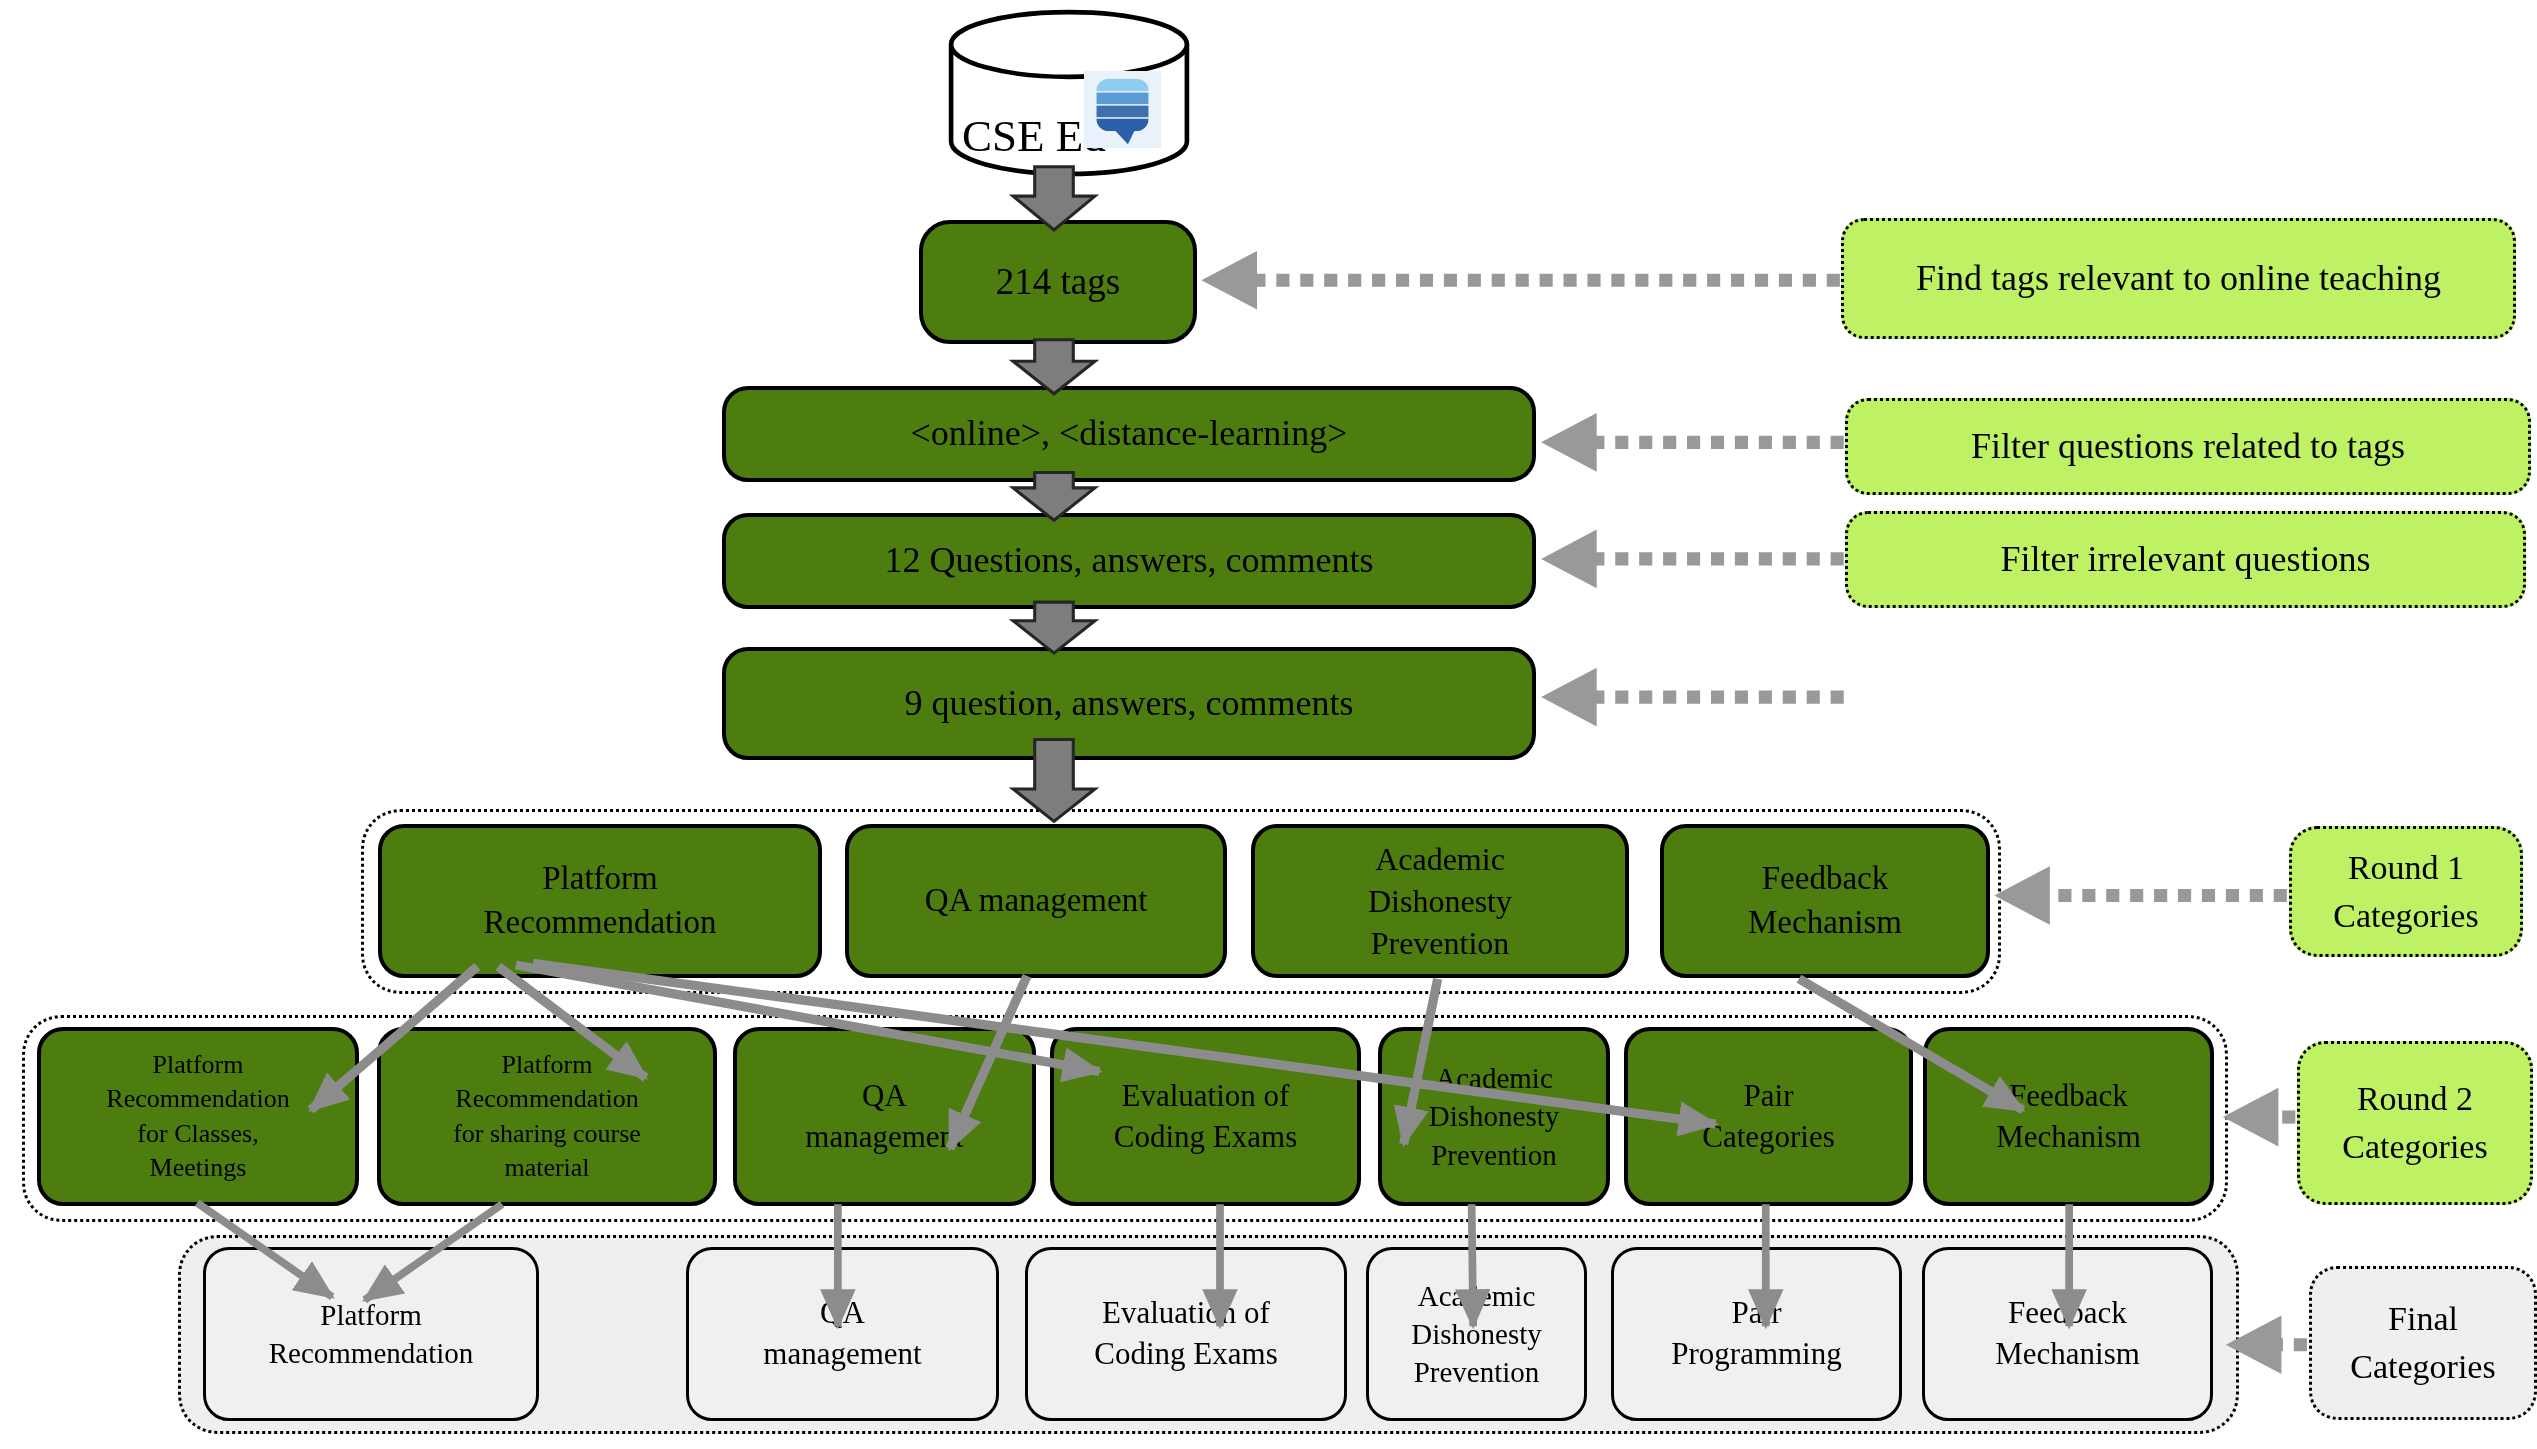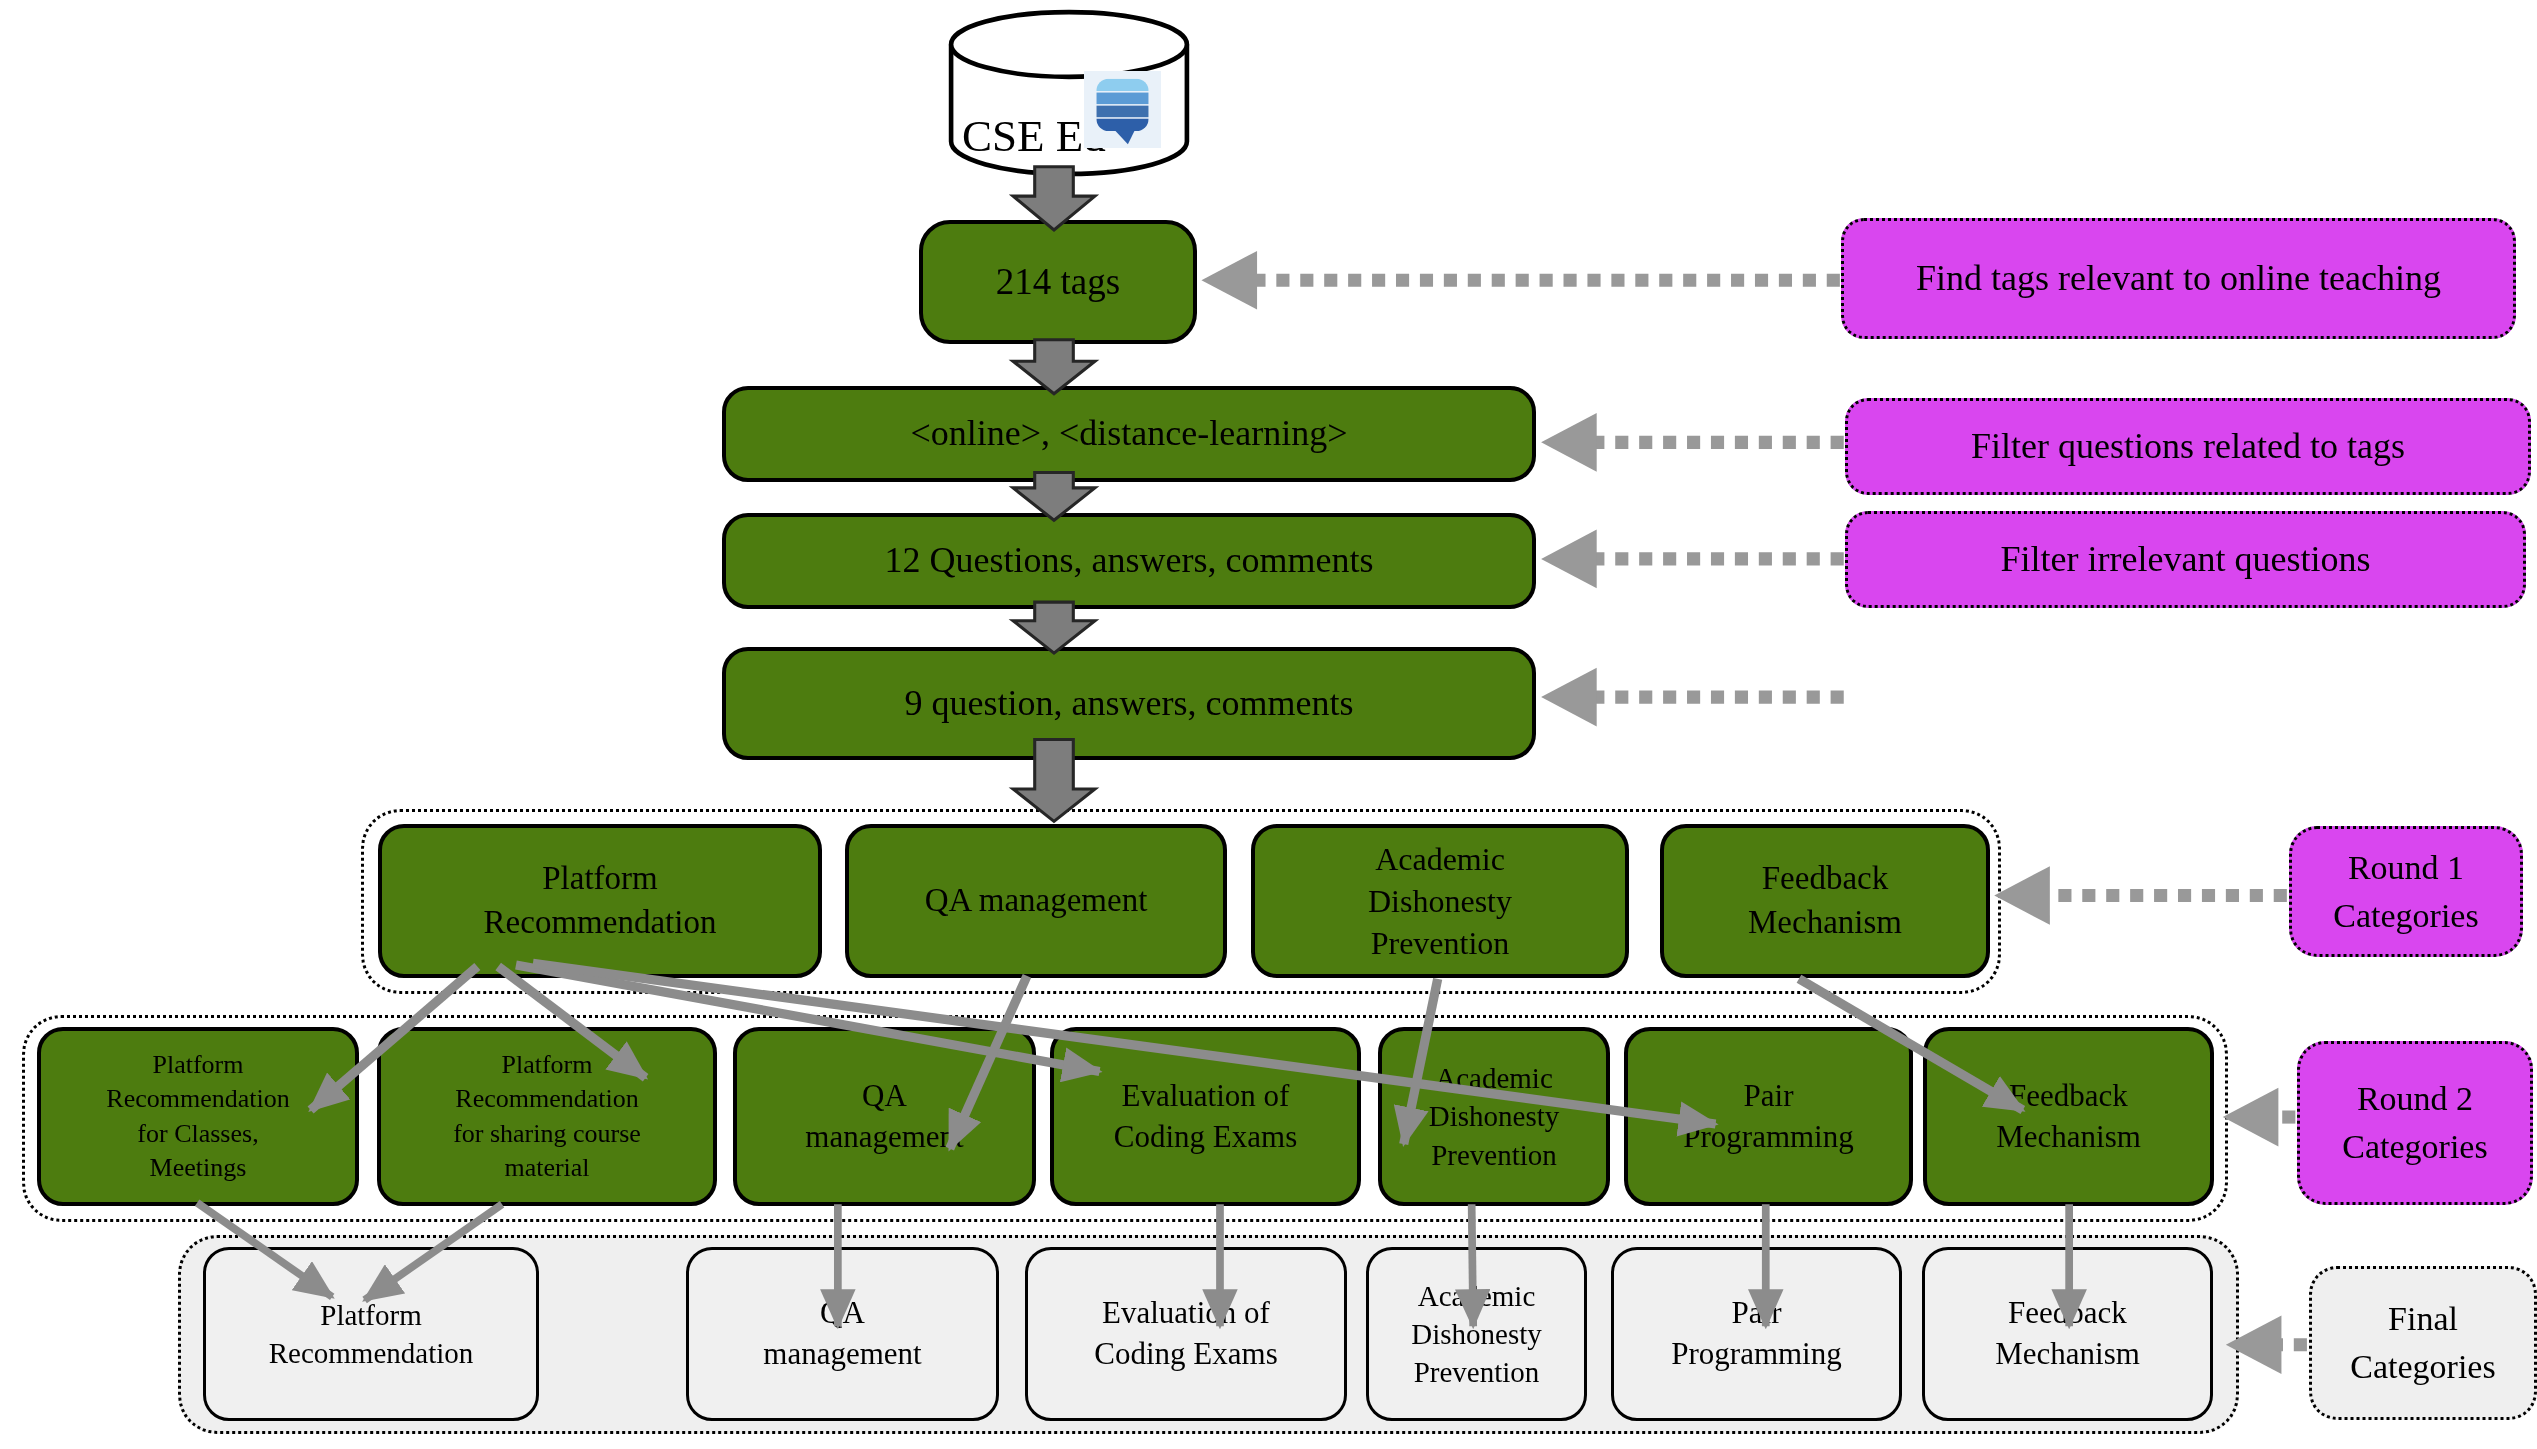--- a/index.html
+++ b/index.html
@@ -3,21 +3,21 @@
 <meta charset="utf-8">
 <style>
   html,body{margin:0;padding:0;background:#fff;}
   #canvas{position:relative;width:2538px;height:1449px;background:#fff;overflow:hidden;
           font-family:"Liberation Serif","DejaVu Serif",serif;color:#000;}
   .box{position:absolute;background:#4d7c0f;border:4.6px solid #000;border-radius:26px;
        display:flex;align-items:center;justify-content:center;text-align:center;
        white-space:pre-line;line-height:1.32;padding:4.6px 10.8px;box-sizing:border-box;}
   .graybox{background:#f0f0f0;border-width:3.9px;}
   .cont{position:absolute;border:3.9px dotted #000;border-radius:39px;box-sizing:border-box;}
-  .note{position:absolute;border:3.9px dotted #000;border-radius:23px;background:#d946ef;
+  .note{position:absolute;border:3.9px dotted #000;border-radius:23px;background:#bef264;
         display:flex;align-items:center;justify-content:center;text-align:center;
         white-space:pre-line;line-height:1.4;box-sizing:border-box;padding:3.1px 7.7px;}
   .cyl-label{position:absolute;font-size:45px;}
   svg.overlay{position:absolute;left:0;top:0;width:2538px;height:1449px;}
   .abs{position:absolute;}
 </style>
 </head>
 <body>
 
 <div id="canvas">
@@ -82,21 +82,21 @@
 for sharing course
 material</div>
   <div class="box" style="left:733px;top:1027px;width:303px;height:179px;font-size:31px;">QA
 management</div>
   <div class="box" style="left:1050px;top:1027px;width:311px;height:179px;font-size:31px;">Evaluation of
 Coding Exams</div>
   <div class="box" style="left:1378px;top:1027px;width:232px;height:179px;font-size:29px;">Academic
 Dishonesty
 Prevention</div>
   <div class="box" style="left:1624px;top:1027px;width:289px;height:179px;font-size:31px;">Pair
-Programming</div>
+Categories</div>
   <div class="box" style="left:1923px;top:1027px;width:291px;height:179px;font-size:31px;">Feedback
 Mechanism</div>
 
   <div class="cont" style="left:178px;top:1235px;width:2061px;height:199px;background:#efefef;"></div>
   <div class="box graybox" style="left:203px;top:1247px;width:336px;height:174px;font-size:29px;">Platform
 Recommendation</div>
   <div class="box graybox" style="left:686px;top:1247px;width:313px;height:174px;font-size:31px;">QA
 management</div>
   <div class="box graybox" style="left:1025px;top:1247px;width:322px;height:174px;font-size:31px;">Evaluation of
 Coding Exams</div>

